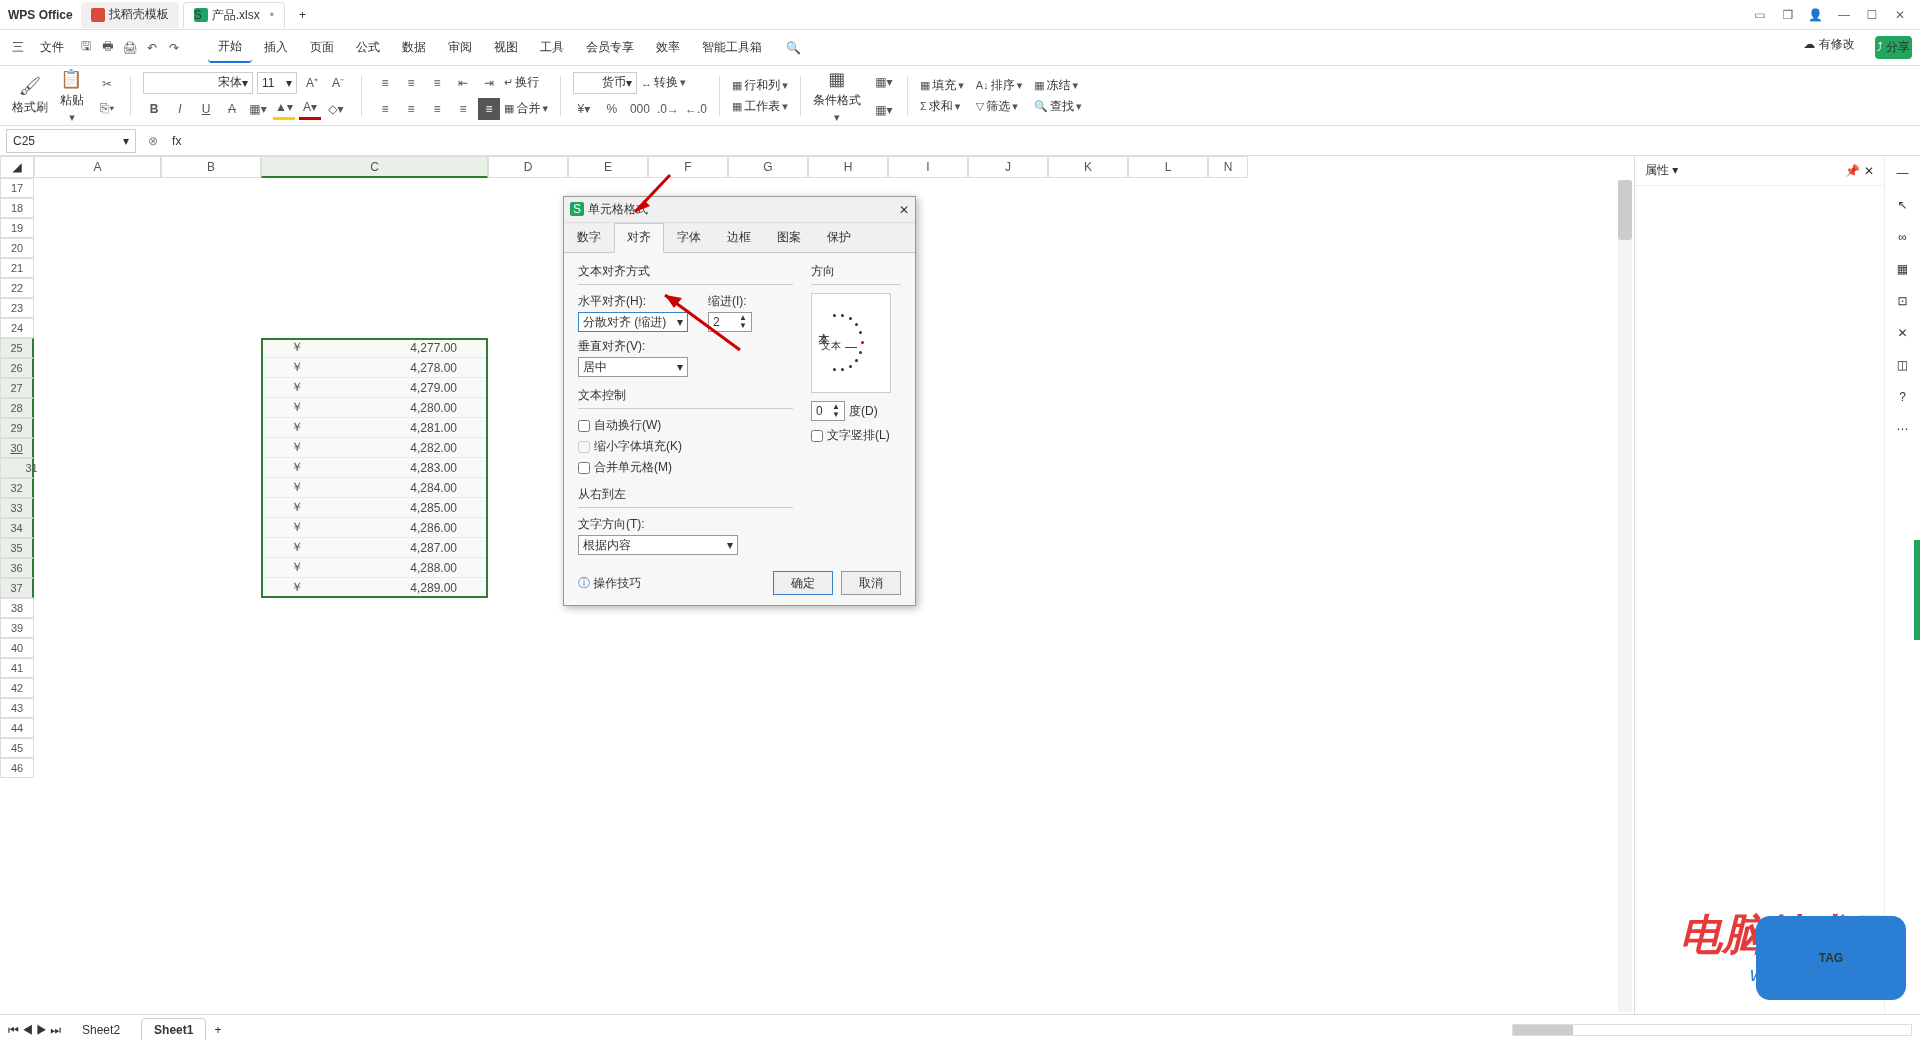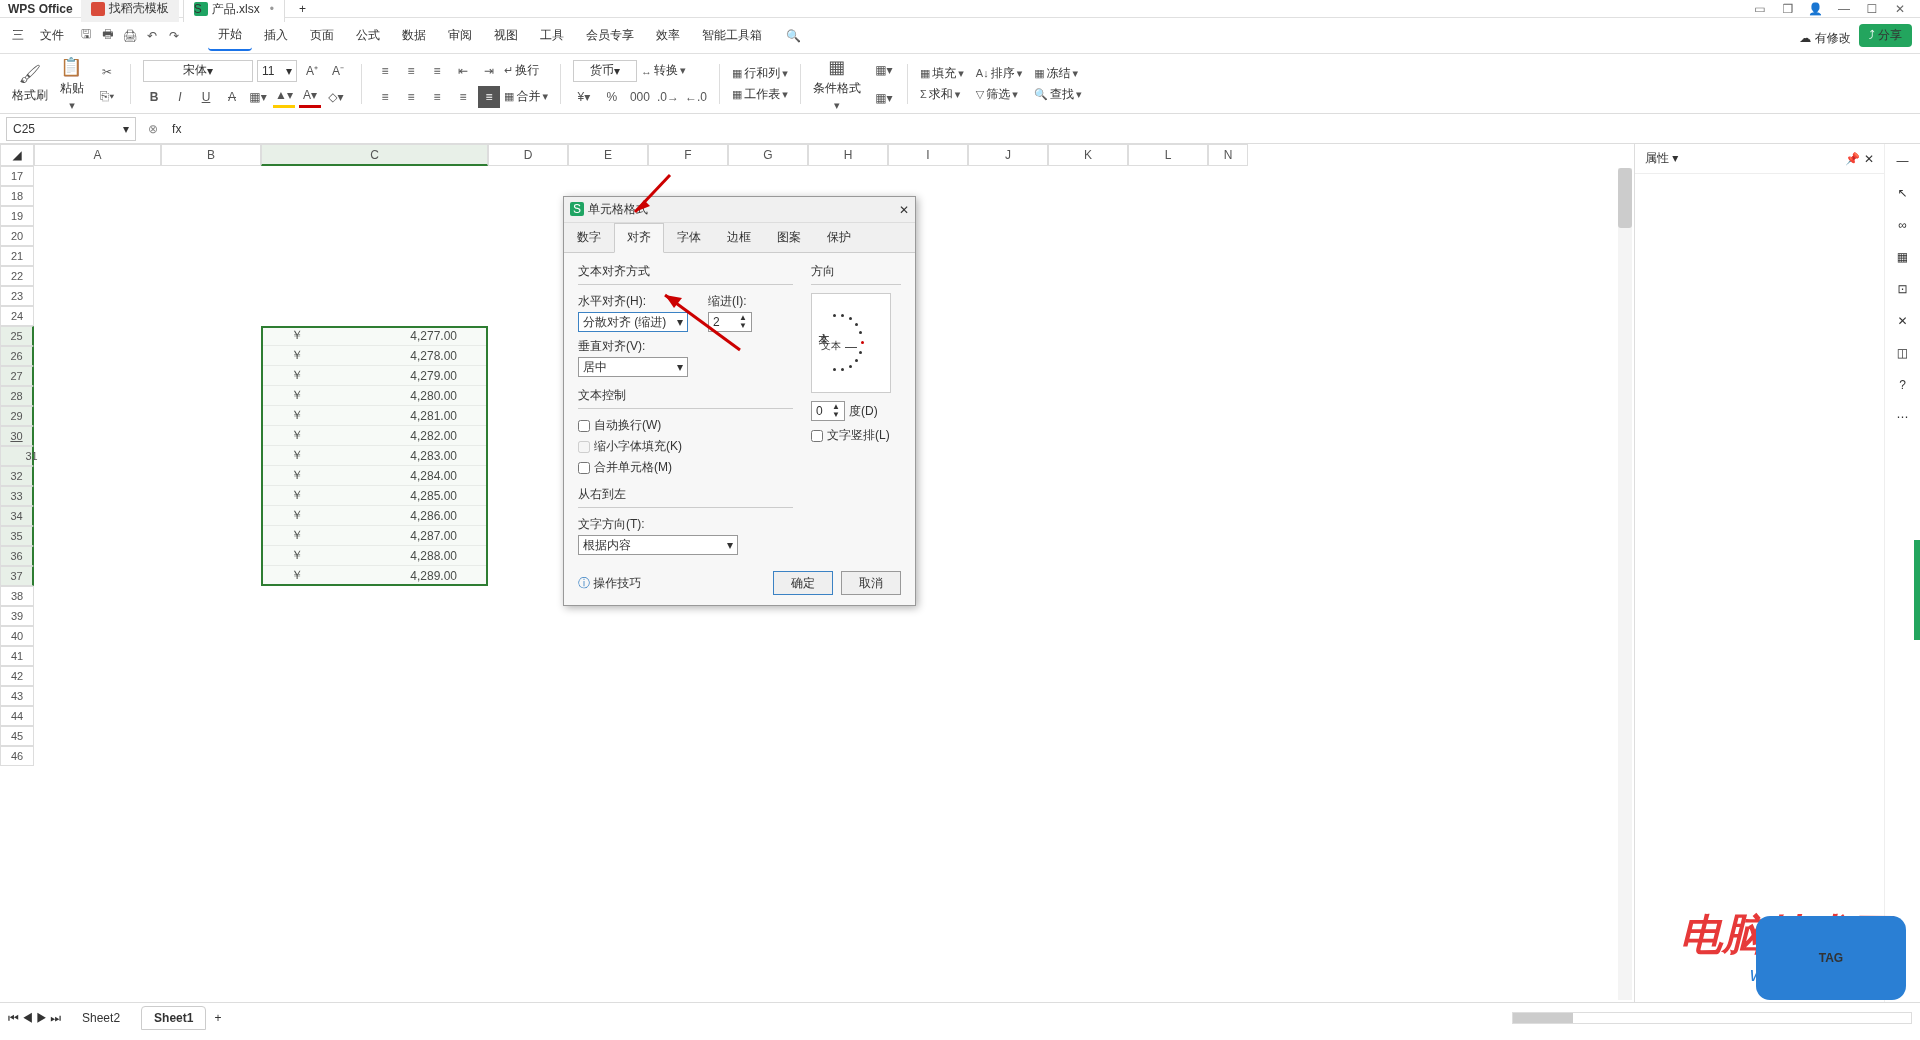--- a/index.html
+++ b/index.html
@@ -1,35 +1,35 @@
 <!DOCTYPE html>
 <html><head>
 <meta charset="utf-8">
 <style>
 *{box-sizing:border-box;margin:0;padding:0;font-family:"Microsoft YaHei",Arial,sans-serif;font-size:12px;color:#333;}
 body{background:#fff;overflow:hidden;width:1920px;height:1040px;position:relative;}
-.titlebar{height:18px;background:#fff;display:flex;align-items:center;padding:0 8px;border-bottom:1px solid #e0e0e0;}
+.titlebar{height:30px;background:#fff;display:flex;align-items:center;padding:0 8px;border-bottom:1px solid #e0e0e0;}
 .titlebar .logo{color:#d25a4a;font-weight:bold;margin-right:8px;}
 .titlebar .tabs{display:flex;gap:4px;}
 .titlebar .tab{display:flex;align-items:center;gap:4px;padding:4px 10px;border-radius:4px 4px 0 0;background:#f0f0f0;}
 .titlebar .tab.active{background:#fff;border:1px solid #ddd;border-bottom:none;}
 .titlebar .tab .ticon{width:14px;height:14px;border-radius:2px;}
 .titlebar .spacer{flex:1;}
 .titlebar .wbtn{width:24px;height:24px;display:flex;align-items:center;justify-content:center;color:#666;margin-left:4px;}
 .menubar{height:36px;display:flex;align-items:center;padding:0 8px;gap:2px;border-bottom:1px solid #e0e0e0;}
 .menubar .mbtn{padding:6px 10px;color:#333;border-radius:4px;}
 .menubar .mbtn.active{color:#1a73e8;border-bottom:2px solid #1a73e8;}
 .menubar .micon{width:20px;height:20px;display:flex;align-items:center;justify-content:center;color:#555;}
-.menubar .rside{margin-left:auto;display:flex;align-items:flex-end;gap:8px;}
-.menubar .share{background:#23a55e;color:#fff;padding:3px 10px;border-radius:4px;}
+.menubar .rside{margin-left:auto;display:flex;align-items:flex-start;gap:20px;}
+.menubar .share{background:#23a55e;color:#fff;padding:3px 2px;border-radius:4px;}
 .ribbon{height:60px;display:flex;align-items:center;padding:4px 12px;gap:12px;border-bottom:1px solid #ddd;background:#fff;}
 .rgroup{display:flex;flex-direction:column;justify-content:center;align-items:center;gap:2px;font-size:11px;color:#555;}
 .rgroup .ri{font-size:18px;color:#555;}
 .vsep{width:1px;height:40px;background:#ddd;}
-.fontsel{width:110px;height:22px;border:1px solid #ccc;padding:0 4px;display:flex;align-items:center;justify-content:center;}
+.fontsel{width:110px;height:22px;border:1px solid #ccc;padding:0 4px;display:flex;align-items:center;justify-content:flex-end;}
 .sizesel{width:40px;height:22px;border:1px solid #ccc;padding:0 4px;display:flex;align-items:center;justify-content:space-between;}
 .ibtn{width:22px;height:22px;display:flex;align-items:center;justify-content:center;color:#555;}
 .ibtn.bold{font-weight:bold;}
 .ibtn.ital{font-style:italic;}
 .ibtn.under{text-decoration:underline;}
 .ibtn.strike{text-decoration:line-through;}
 .formulabar{height:30px;display:flex;align-items:center;border-bottom:1px solid #ddd;}
 .namebox{width:130px;height:24px;border:1px solid #ccc;margin:0 6px;display:flex;align-items:center;padding:0 6px;justify-content:space-between;}
 .fx{padding:0 8px;color:#555;}
 .finput{flex:1;padding:0 6px;}

